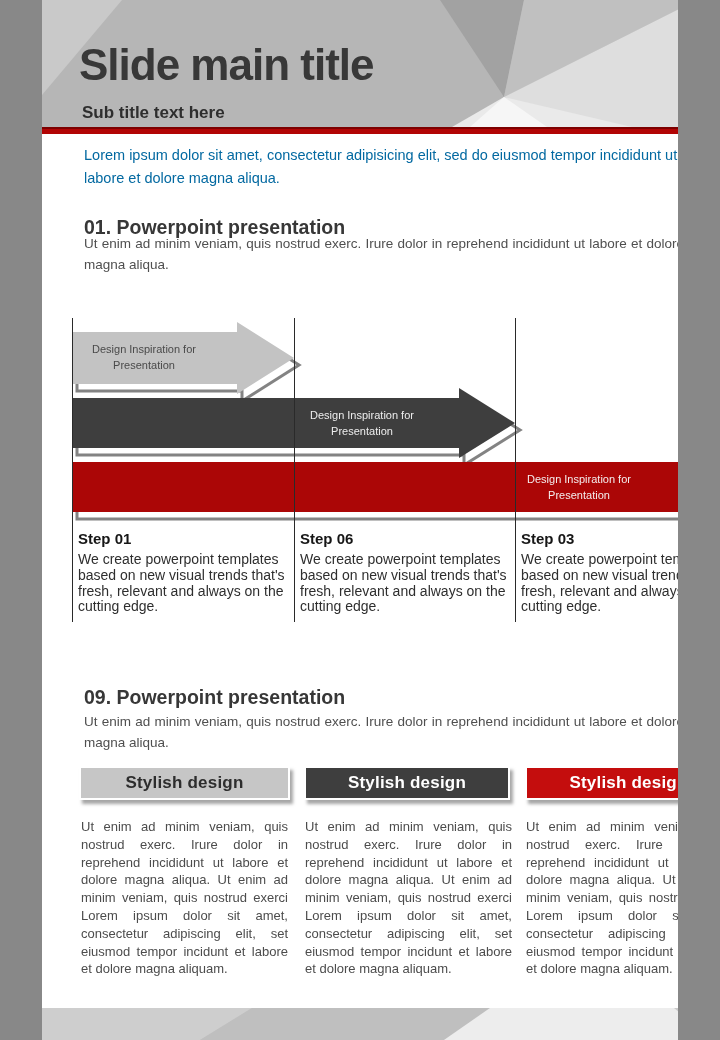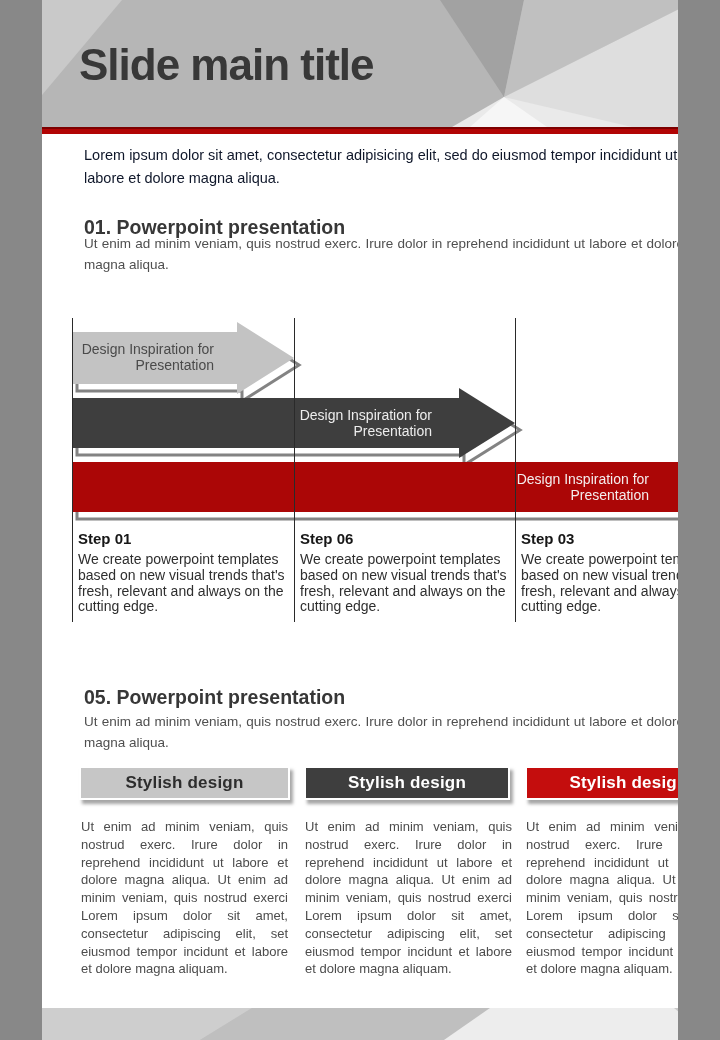--- a/index.html
+++ b/index.html
@@ -22,41 +22,41 @@
     font-size:17px; font-weight:700; color:#2e2e2e;
   }
   .red-divider {
     left:0; top:127px; width:720px; height:7px;
     background:linear-gradient(to bottom,#7d0000 0px,#7d0000 2px,#b20404 2px,#b20404 100%);
   }
 
   
   .intro-text {
     left:42px; top:144px; width:620px;
-    font-size:14.5px; line-height:23px; color:#0f172a;
+    font-size:14.5px; line-height:23px; color:#0369a1;
   }
 
   
   .section-title {
     left:42px; width:620px;
     font-size:19.5px; font-weight:700; color:#373737;
   }
   .section-body {
     left:42px; width:600px; text-align:justify;
     font-size:13.5px; line-height:21px; color:#4f4f4f;
   }
   .s1-title { top:216px; }
   .s1-body  { top:233px; }
   .s2-title { top:686px; }
   .s2-body  { top:711px; }
 
   
   .diagram-svg { left:0; top:318px; }
   .arrow-label {
-    text-align:right; font-size:14px; line-height:16px; font-weight:400;
+    text-align:center; font-size:11px; line-height:16px; font-weight:400;
   }
   .arrow-label-1 { left:32px;  top:341px; width:140px; }
   .arrow-label-2 { left:250px; top:407px; width:140px; }
   .arrow-label-3 { left:467px; top:471px; width:140px; }
 
   .step-col { top:530px; }
   .step-col-1 { left:36px;  width:209px; }
   .step-col-2 { left:258px; width:209px; }
   .step-col-3 { left:479px; width:210px; }
   .step-title { font-size:15px; font-weight:700; color:#161616; margin-bottom:5px; }
@@ -93,20 +93,21 @@
     <rect x="0" y="0" width="720" height="127" fill="#b6b6b6"></rect>
     <polygon points="0,0 80,0 0,95" fill="#c9c9c9"></polygon>
     <polygon points="398,0 482,0 462,97" fill="#a2a2a2"></polygon>
     <polygon points="482,0 655,0 462,97" fill="#c0c0c0"></polygon>
     <polygon points="655,0 720,0 720,127 545,127 462,97" fill="#dedede"></polygon>
     <polygon points="462,97 590,127 410,127" fill="#eaeaea"></polygon>
     <polygon points="462,97 505,127 428,127" fill="#f6f6f6"></polygon>
   </svg>
 
   <div class="abs slide-title">Slide main title</div>
+  <div class="abs slide-subtitle">Sub title text here</div>
   <div class="abs red-divider"></div>
 
   <div class="abs intro-text">Lorem ipsum dolor sit amet, consectetur adipisicing elit, sed do eiusmod tempor incididunt ut labore et dolore magna aliqua.</div>
 
   <div class="abs section-title s1-title">01. Powerpoint presentation</div>
   <div class="abs section-body s1-body">Ut enim ad minim veniam, quis nostrud exerc. Irure dolor in reprehend incididunt ut labore et dolore magna aliqua.</div>
 
   <svg class="abs diagram-svg" width="720" height="304" viewBox="0 0 720 304">
 
     <polygon points="35,21 200,21 200,11 257,47 200,83 200,73 35,73" fill="none" stroke="#5a5a5a" stroke-width="3" opacity="0.75"></polygon>
@@ -142,21 +143,21 @@
   </div>
   <div class="abs step-col step-col-2">
     <div class="step-title">Step 06</div>
     <div class="step-body">We create powerpoint templates based on new visual trends that's fresh, relevant and always on the cutting edge.</div>
   </div>
   <div class="abs step-col step-col-3">
     <div class="step-title">Step 03</div>
     <div class="step-body">We create powerpoint templates based on new visual trends that's fresh, relevant and always on the cutting edge.</div>
   </div>
 
-  <div class="abs section-title s2-title">05. Powerpoint presentation</div>
+  <div class="abs section-title s2-title">09. Powerpoint presentation</div>
   <div class="abs section-body s2-body">Ut enim ad minim veniam, quis nostrud exerc. Irure dolor in reprehend incididunt ut labore et dolore magna aliqua.</div>
 
   <div class="abs card card-1" style="background-color: rgb(198, 198, 198); color: rgb(45, 45, 45);">Stylish design</div>
   <div class="abs card card-2" style="background-color: rgb(62, 62, 62); color: rgb(255, 255, 255);">Stylish design</div>
   <div class="abs card card-3" style="background-color: rgb(196, 13, 13); color: rgb(255, 255, 255);">Stylish design</div>
 
   <div class="abs card-text card-text-1">Ut enim ad minim veniam, quis nostrud exerc. Irure dolor in reprehend incididunt ut labore et dolore magna aliqua. Ut enim ad minim veniam, quis nostrud exerci Lorem ipsum dolor sit amet, consectetur adipiscing elit, set eiusmod tempor incidunt et labore et dolore magna aliquam.</div>
   <div class="abs card-text card-text-2">Ut enim ad minim veniam, quis nostrud exerc. Irure dolor in reprehend incididunt ut labore et dolore magna aliqua. Ut enim ad minim veniam, quis nostrud exerci Lorem ipsum dolor sit amet, consectetur adipiscing elit, set eiusmod tempor incidunt et labore et dolore magna aliquam.</div>
   <div class="abs card-text card-text-3">Ut enim ad minim veniam, quis nostrud exerc. Irure dolor in reprehend incididunt ut labore et dolore magna aliqua. Ut enim ad minim veniam, quis nostrud exerci Lorem ipsum dolor sit amet, consectetur adipiscing elit, set eiusmod tempor incidunt et labore et dolore magna aliquam.</div>
 

